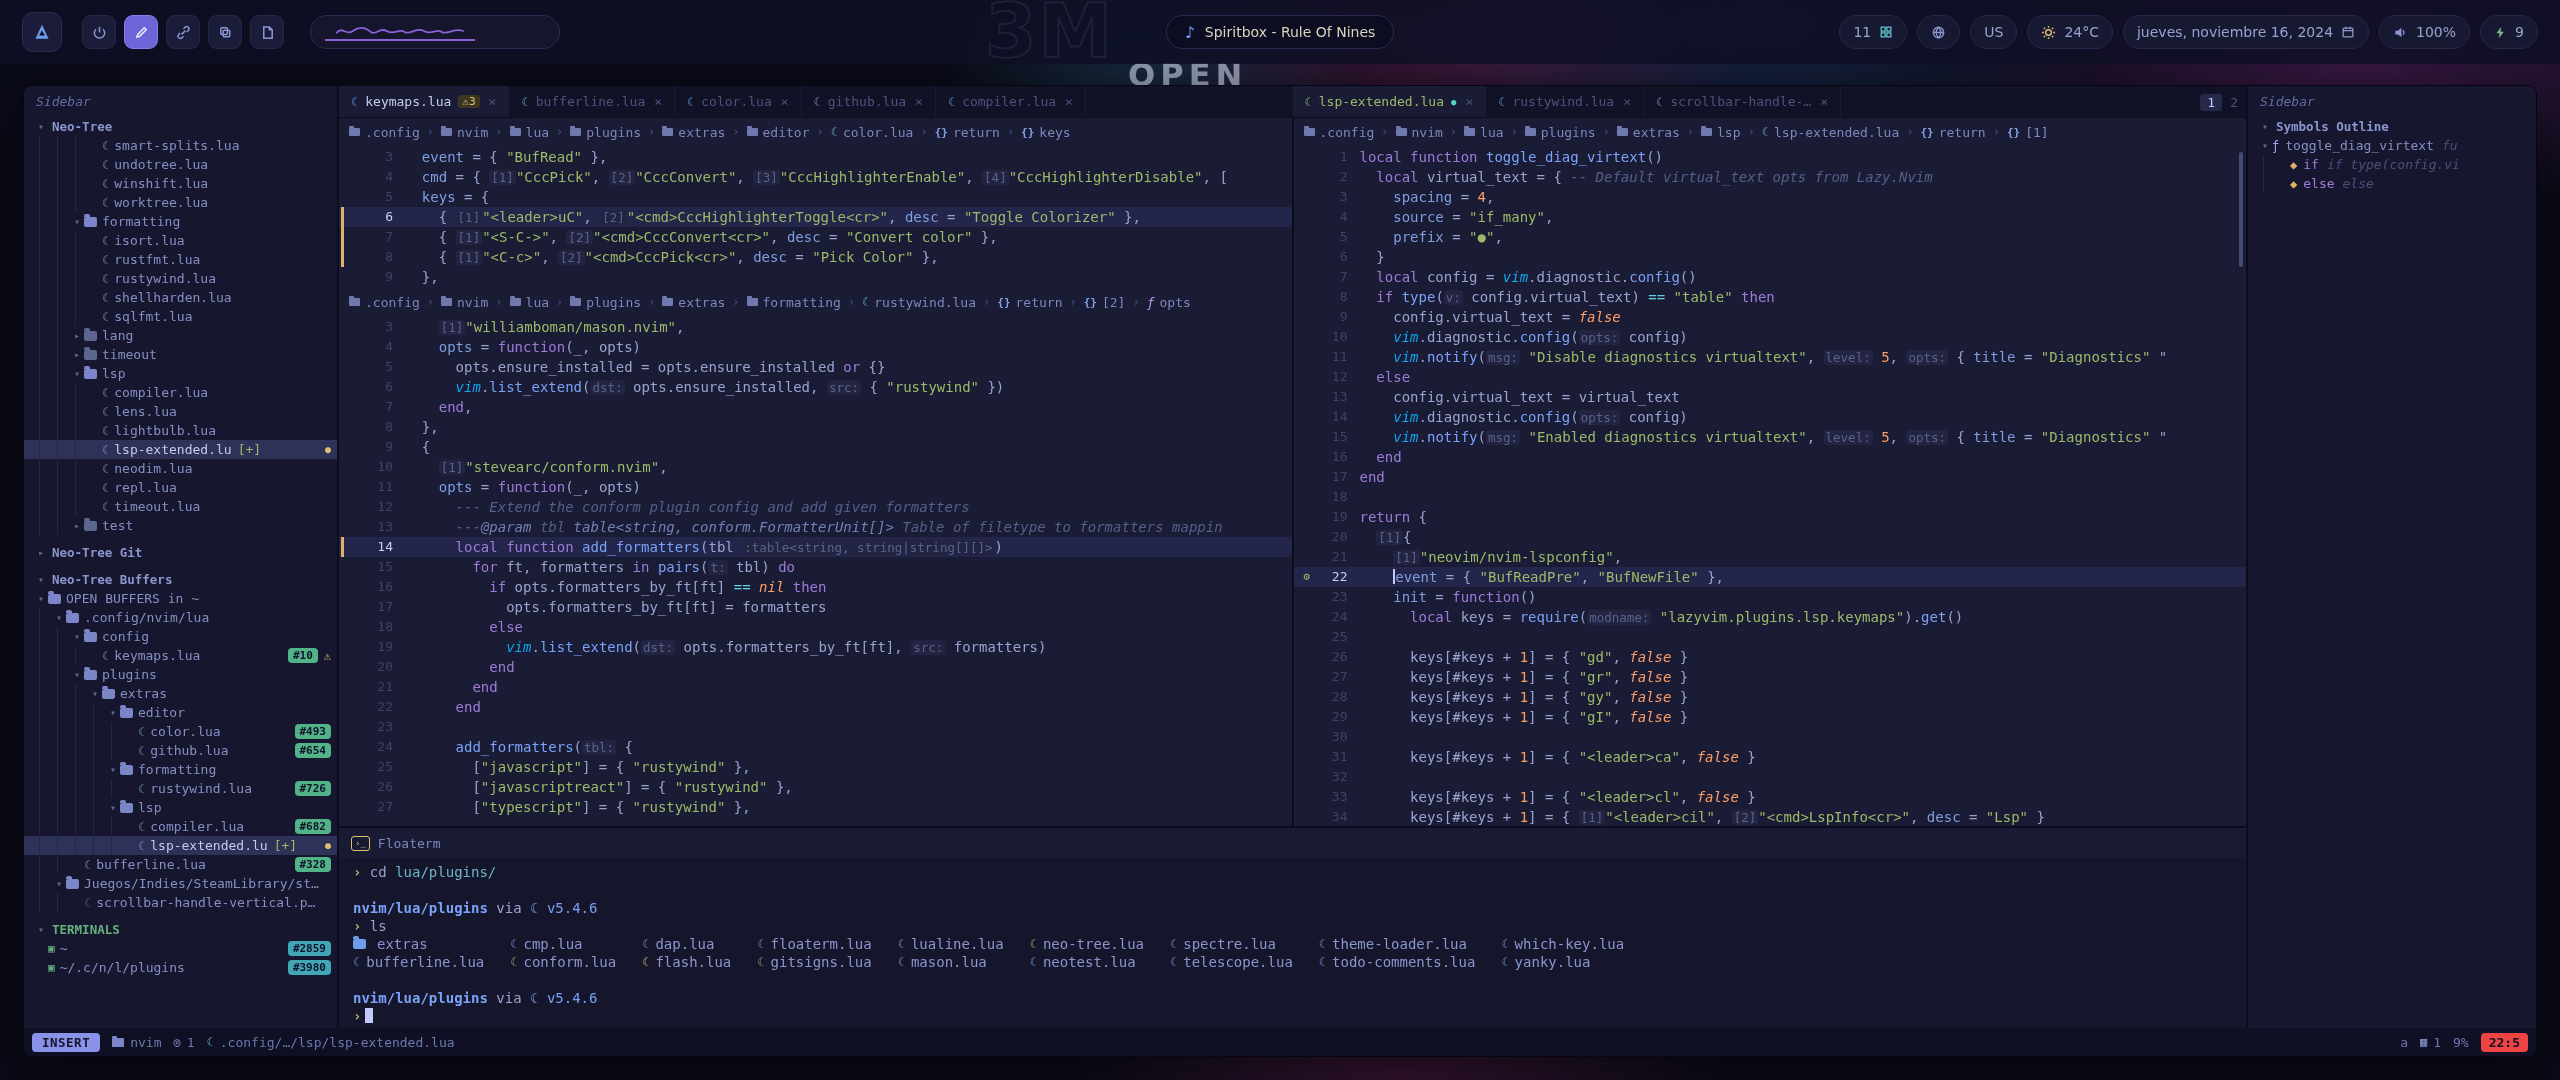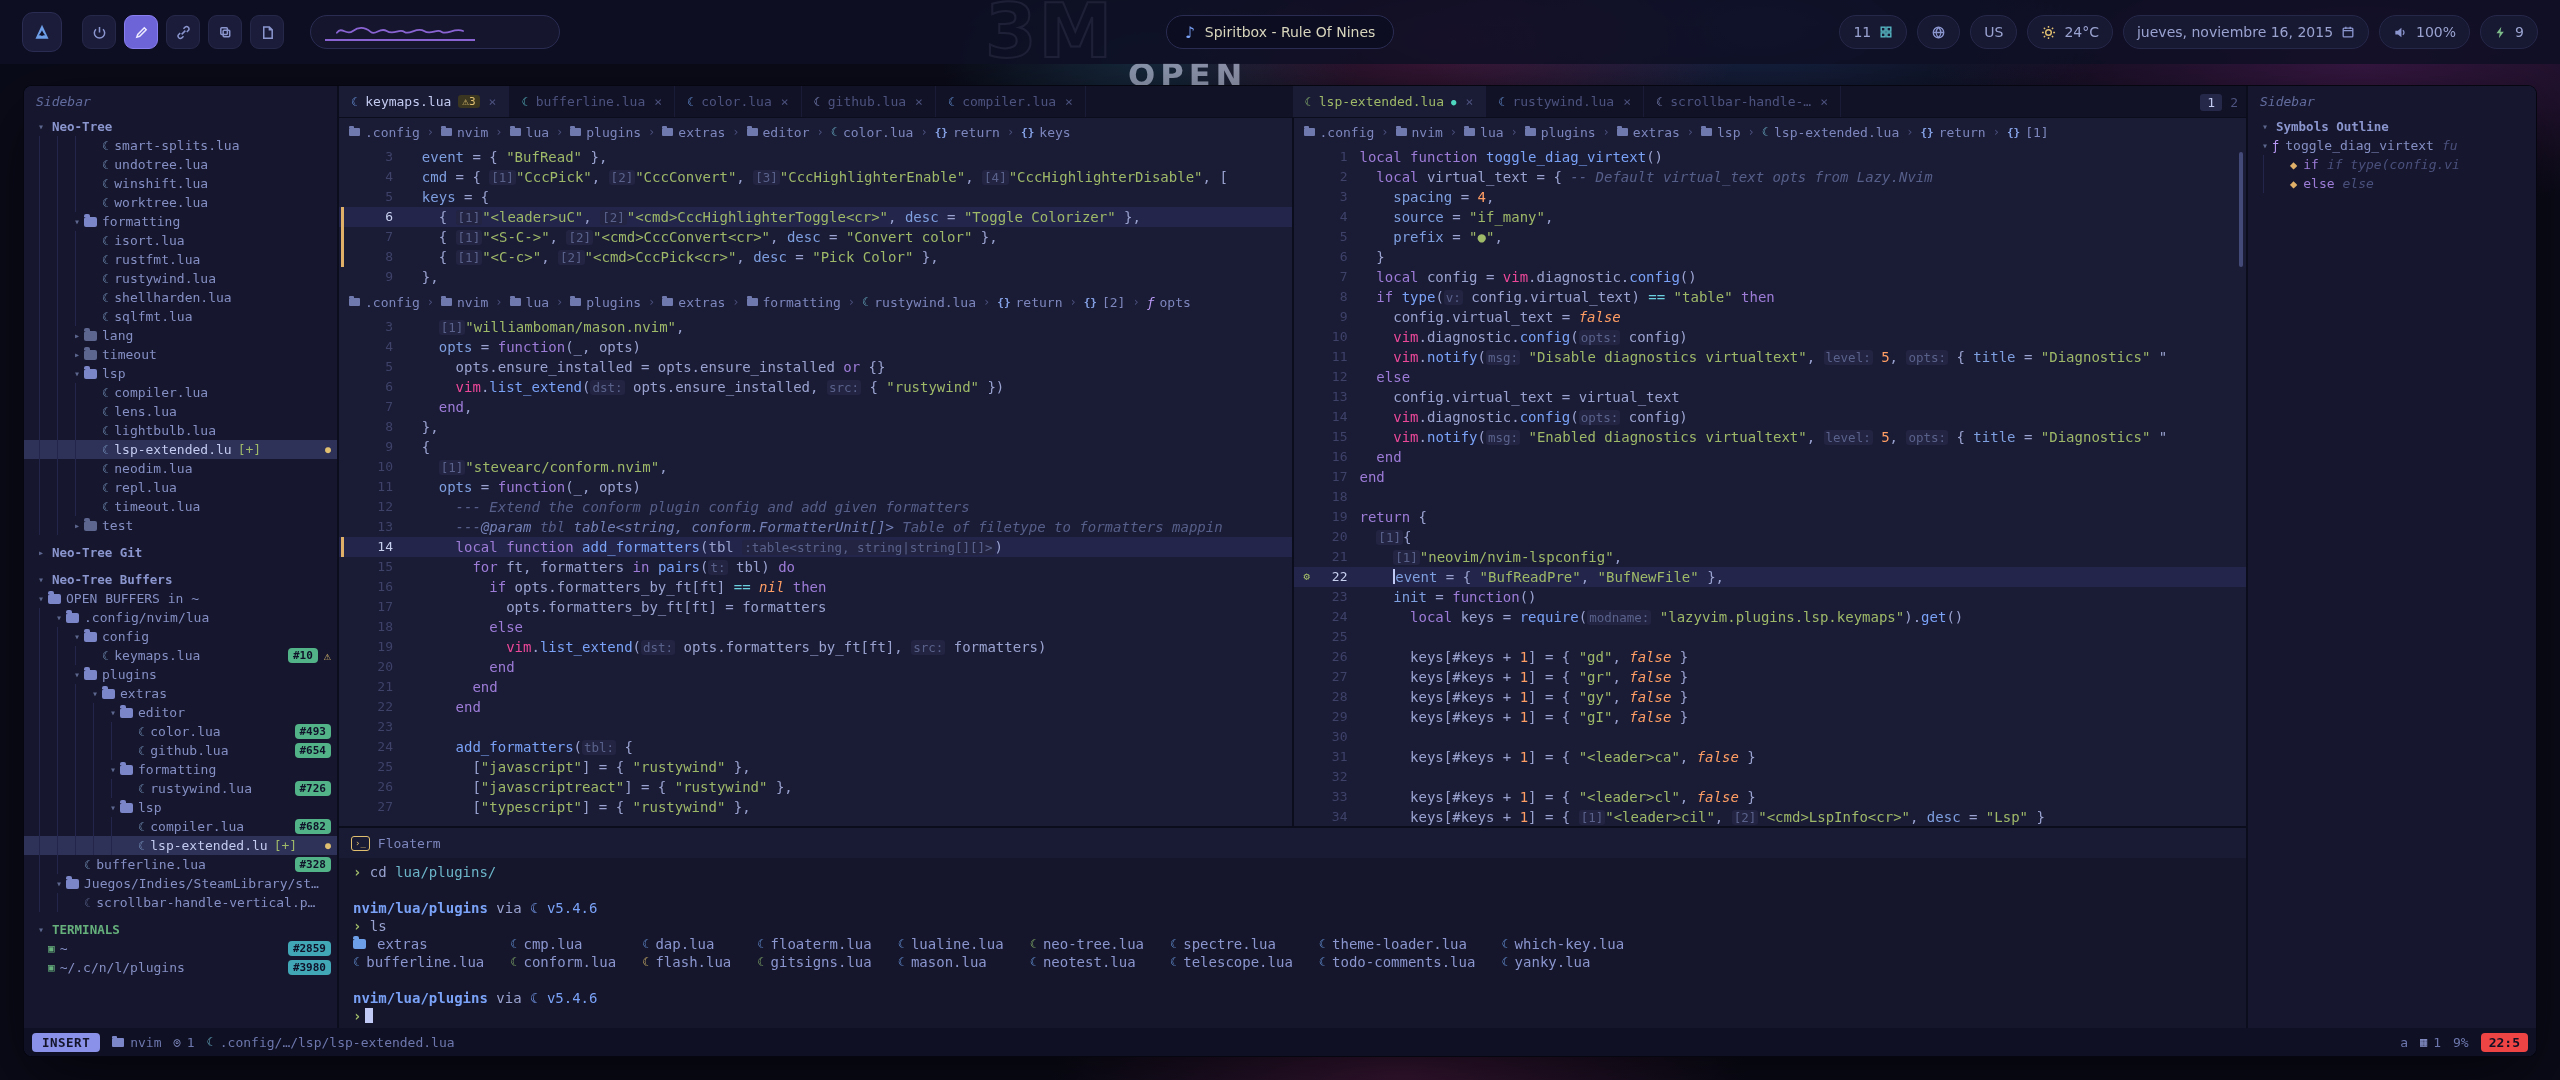--- a/index.html
+++ b/index.html
@@ -116,21 +116,21 @@
   .cl.cur{background:#23254a;}
   .gut{display:flex;width:66px;flex:none;align-items:center;}
   .sign{width:3px;height:20px;margin-left:2px;flex:none;}
   .sign.chg{background:#e0af68;}
   .gicon{width:16px;text-align:center;color:#a8c26a;font-size:11px;flex:none;}
   .lnum{flex:1;text-align:right;color:#3e4269;padding-right:12px;font-size:13px;}
   .cl.cur .lnum{color:#c8d0f0;}
   .ctext{flex:1;overflow:hidden;}
   .tk-t{color:#9aa3d0;} .tk-k{color:#9d7cd8;} .tk-s{color:#9eb968;}
   .tk-n{color:#ff9e64;} .tk-b{color:#ff9e64;font-style:italic;}
-  .tk-f{color:#7aa2f7;} .tk-v{color:#ec4899;}
+  .tk-f{color:#7aa2f7;} .tk-v{color:#0ea5e9;font-style:italic;}
   .tk-d{color:#7e9fe0;} .tk-c{color:#565f89;font-style:italic;}
   .tk-ch{color:#7380b5;font-style:italic;} .tk-o{color:#6ad0e0;}
   .tk-h{color:#5a628c;background:#222441;border-radius:3px;padding:0 2px;font-size:12.5px;}
   .caret{display:inline-block;width:2px;height:15px;background:#c0caf5;vertical-align:-2px;}
   
   .floaterm{height:202px;flex:none;border-top:2px solid #0b0c1c;background:#15162b;
     display:flex;flex-direction:column;}
   .ft-bar{height:30px;flex:none;display:flex;align-items:center;gap:8px;padding-left:12px;
     color:#7d87bd;font-size:13px;background:#191a33;}
   .ft-icon{border:1px solid #e0c070;border-radius:3px;color:#e0c070;font-size:9px;padding:0 3px;
@@ -242,21 +242,21 @@
       <span>US</span>
     </div>
     <div class="pill">
       <svg viewBox="0 0 16 16" width="15" height="15" fill="none" stroke="#e0c070" stroke-width="1.5">
           <circle cx="8" cy="8" r="3"></circle>
           <path d="M8 1v2M8 13v2M1 8h2M13 8h2M3 3l1.4 1.4M11.6 11.6 13 13M13 3l-1.4 1.4M4.4 11.6 3 13"></path>
         </svg>
       <span>24°C</span>
     </div>
     <div class="pill">
-      <span>jueves, noviembre 16, 2015</span>
+      <span>jueves, noviembre 16, 2024</span>
       <svg viewBox="0 0 16 16" width="14" height="14" fill="none" stroke="#8b96cf" stroke-width="1.5">
           <rect x="2.5" y="3.5" width="11" height="10" rx="1"></rect>
           <path d="M2.5 6.5h11M5.5 2v2.5M10.5 2v2.5"></path>
         </svg>
     </div>
     <div class="pill">
       <svg viewBox="0 0 16 16" width="15" height="15" fill="#8b96cf">
           <path d="M2.5 6v4h2.8L9 13V3L5.3 6H2.5z"></path>
           <path d="M10.5 5.5a3.2 3.2 0 0 1 0 5" fill="none" stroke="#8b96cf" stroke-width="1.4"></path>
         </svg>

